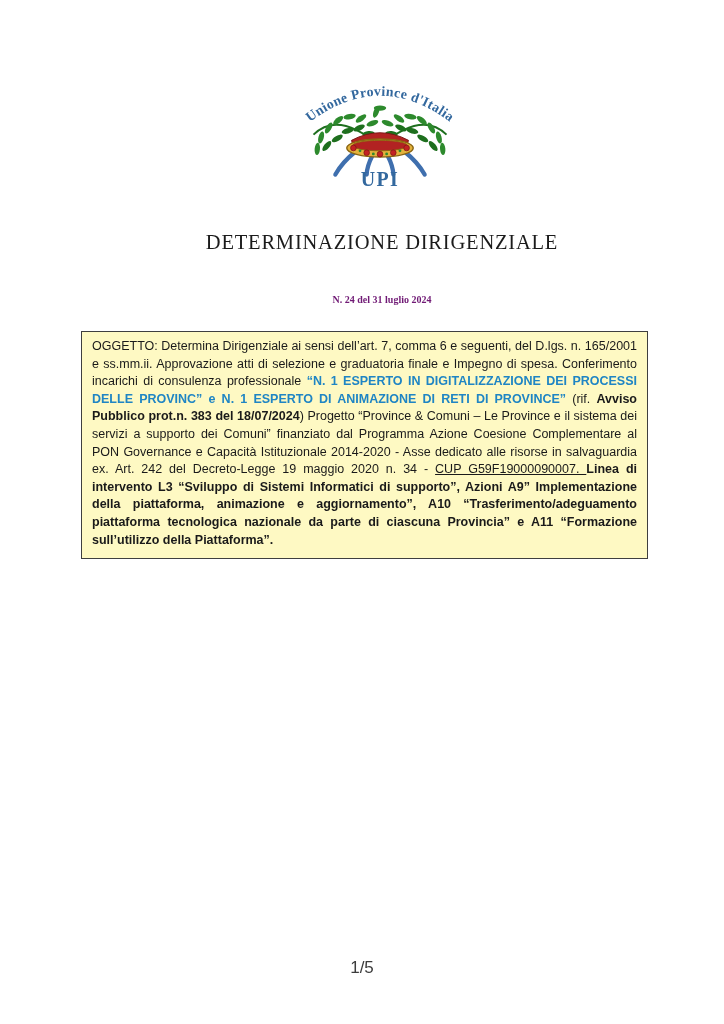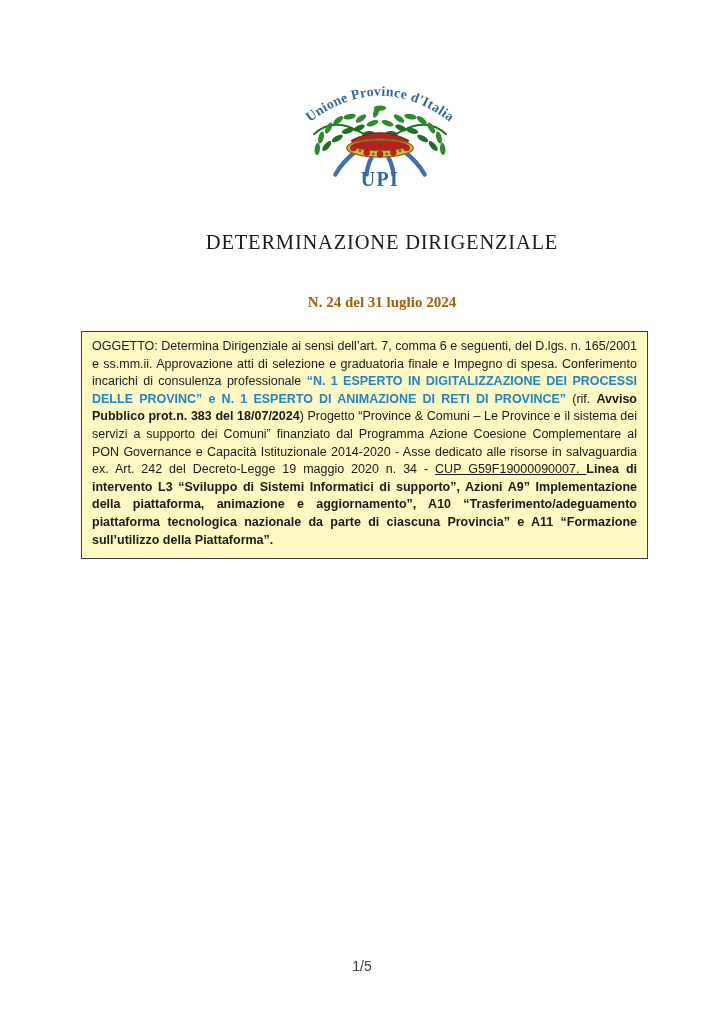--- a/index.html
+++ b/index.html
@@ -7,35 +7,35 @@
   .page{position:relative;width:724px;height:1024px;background:#ffffff;overflow:hidden;}
 
   .logo{position:absolute;top:64px;left:285px;width:190px;height:128px;}
 
   .doc-title{position:absolute;top:231px;left:40px;width:684px;margin:0;
     text-align:center;font-family:"Liberation Serif",serif;font-weight:400;
     font-size:20.5px;letter-spacing:0.8px;color:#1b1b1b;}
 
   .doc-subtitle{position:absolute;top:294px;left:40px;width:684px;
     text-align:center;font-family:"Liberation Serif",serif;font-weight:700;
-    font-size:15px;color:#a16207;}
+    font-size:10px;color:#701a75;}
 
   .oggetto-box{position:absolute;left:81px;top:331px;width:545px;min-height:184px;
     border:1.5px solid #3f3f3f;padding:6px 10px 9px 10px;background:#fef9c3;}
 
   .oggetto-text{margin:0;font-size:12.5px;line-height:17.6px;color:#1a1a1a;
     text-align:justify;}
 
   .run-regular{font-weight:400;}
   .run-bold{font-weight:700;}
   .run-boldblue{font-weight:700;color:#1F85C4;}
   .run-underline{font-weight:400;text-decoration:underline;}
 
   .footer{position:absolute;top:958px;left:0;width:724px;text-align:center;
-    font-size:14px;color:#3c3c3c;}
+    font-size:17px;color:#3c3c3c;}
 </style>
 </head>
 <body>
 
 <div class="page">
 
   <div class="logo">
     <svg viewBox="0 0 200 134" width="190" height="128">
       <defs>
         <path id="arcPath" d="M 22 64 Q 100 2 178 64" fill="none"></path>

